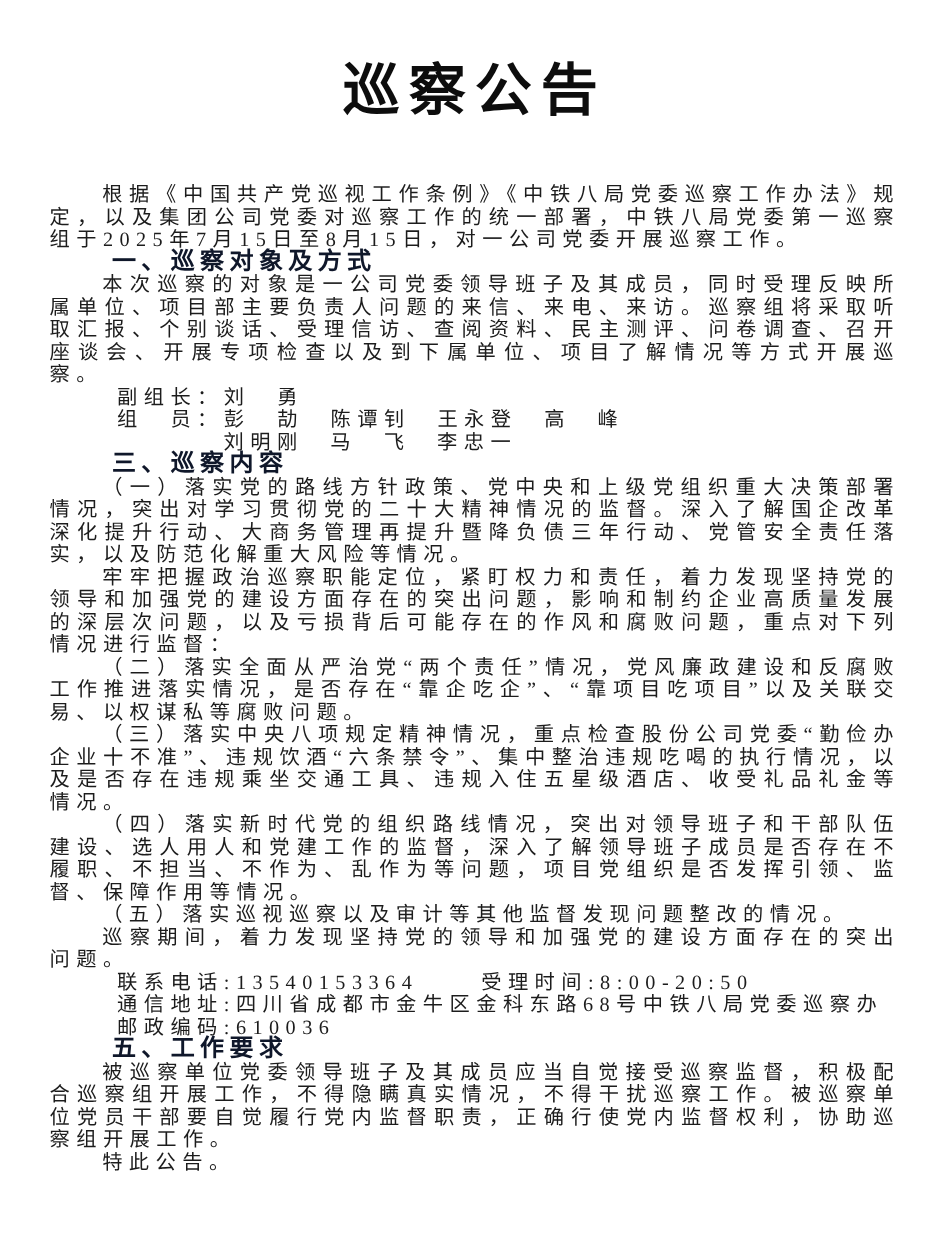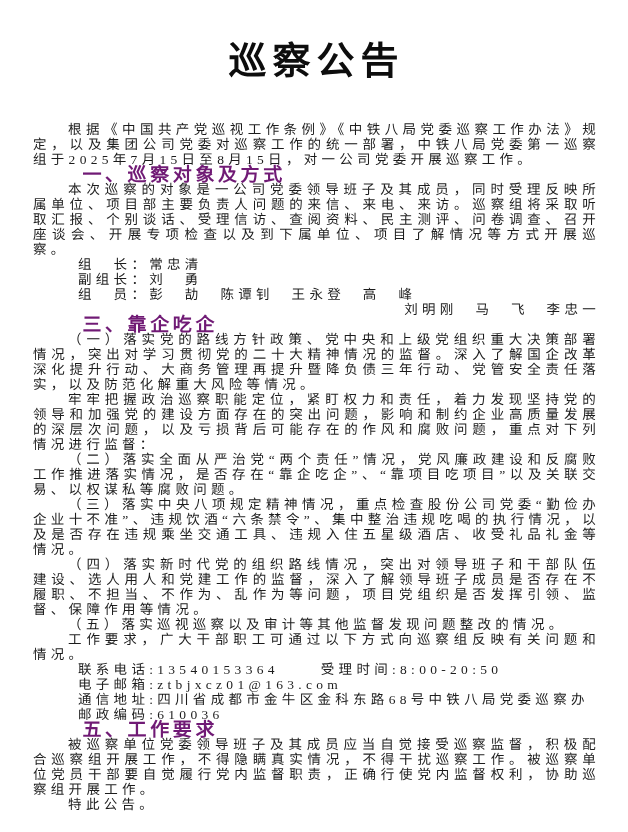--- a/index.html
+++ b/index.html
@@ -39,32 +39,31 @@
     margin: 0;
     text-indent: 2.6em;
     font-family: Liberation Serif, serif;
   }
   .heading {
     margin: 0;
     text-indent: 2.6em;
     font-weight: bold;
     font-family: "Liberation Sans", "DejaVu Sans", sans-serif;
     letter-spacing: 3.6px;
-    font-size: 19px;
+    font-size: 16px;
     line-height: 15px;
-    color: #701a75;
+    color: #0f172a;
   }
   .roster-line {
     margin: 0;
     padding-left: 45px;
     text-align: left;
   }
   .roster-cont {
     padding-left: 116px;
-    text-align: right;
   }
   .contact-line {
     margin: 0;
     padding-left: 45px;
     text-align: left;
   }
   .contact-row {
     display: flex;
     gap: 42px;
   }
@@ -80,39 +79,37 @@
 
   <h1 class="doc-title">巡察公告</h1>
 
   <div class="body-text">
 
     <p class="para">根据《中国共产党巡视工作条例》《中铁八局党委巡察工作办法》规定，以及集团公司党委对巡察工作的统一部署，中铁八局党委第一巡察组于2025年7月15日至8月15日，对一公司党委开展巡察工作。</p>
 
     <p class="heading">一、巡察对象及方式</p>
     <p class="para">本次巡察的对象是一公司党委领导班子及其成员，同时受理反映所属单位、项目部主要负责人问题的来信、来电、来访。巡察组将采取听取汇报、个别谈话、受理信访、查阅资料、民主测评、问卷调查、召开座谈会、开展专项检查以及到下属单位、项目了解情况等方式开展巡察。</p>
 
-    <p class="roster-line">组　长：常忠清</p>
     <p class="roster-line">副组长：刘　勇</p>
     <p class="roster-line">组　员：彭　劼　陈谭钊　王永登　高　峰</p>
     <p class="roster-line roster-cont">刘明刚　马　飞　李忠一</p>
 
-    <p class="heading">三、靠企吃企</p>
+    <p class="heading">三、巡察内容</p>
     <p class="para">（一）落实党的路线方针政策、党中央和上级党组织重大决策部署情况，突出对学习贯彻党的二十大精神情况的监督。深入了解国企改革深化提升行动、大商务管理再提升暨降负债三年行动、党管安全责任落实，以及防范化解重大风险等情况。</p>
     <p class="para">牢牢把握政治巡察职能定位，紧盯权力和责任，着力发现坚持党的领导和加强党的建设方面存在的突出问题，影响和制约企业高质量发展的深层次问题，以及亏损背后可能存在的作风和腐败问题，重点对下列情况进行监督：</p>
     <p class="para">（二）落实全面从严治党“两个责任”情况，党风廉政建设和反腐败工作推进落实情况，是否存在“靠企吃企”、“靠项目吃项目”以及关联交易、以权谋私等腐败问题。</p>
     <p class="para">（三）落实中央八项规定精神情况，重点检查股份公司党委“勤俭办企业十不准”、违规饮酒“六条禁令”、集中整治违规吃喝的执行情况，以及是否存在违规乘坐交通工具、违规入住五星级酒店、收受礼品礼金等情况。</p>
     <p class="para">（四）落实新时代党的组织路线情况，突出对领导班子和干部队伍建设、选人用人和党建工作的监督，深入了解领导班子成员是否存在不履职、不担当、不作为、乱作为等问题，项目党组织是否发挥引领、监督、保障作用等情况。</p>
     <p class="para">（五）落实巡视巡察以及审计等其他监督发现问题整改的情况。</p>
 
-    <p class="para">工作要求，广大干部职工可通过以下方式向巡察组反映有关问题和情况。</p>
+    <p class="para">巡察期间，着力发现坚持党的领导和加强党的建设方面存在的突出问题。</p>
     <div class="contact-line contact-row">
       <span>联系电话:13540153364</span>
       <span>受理时间:8:00-20:50</span>
     </div>
-    <p class="contact-line">电子邮箱:ztbjxcz01@163.com</p>
     <p class="contact-line">通信地址:四川省成都市金牛区金科东路68号中铁八局党委巡察办</p>
     <p class="contact-line">邮政编码:610036</p>
 
     <p class="heading">五、工作要求</p>
     <p class="para">被巡察单位党委领导班子及其成员应当自觉接受巡察监督，积极配合巡察组开展工作，不得隐瞒真实情况，不得干扰巡察工作。被巡察单位党员干部要自觉履行党内监督职责，正确行使党内监督权利，协助巡察组开展工作。</p>
     <p class="closing">特此公告。</p>
 
   </div>
 </div>
 

